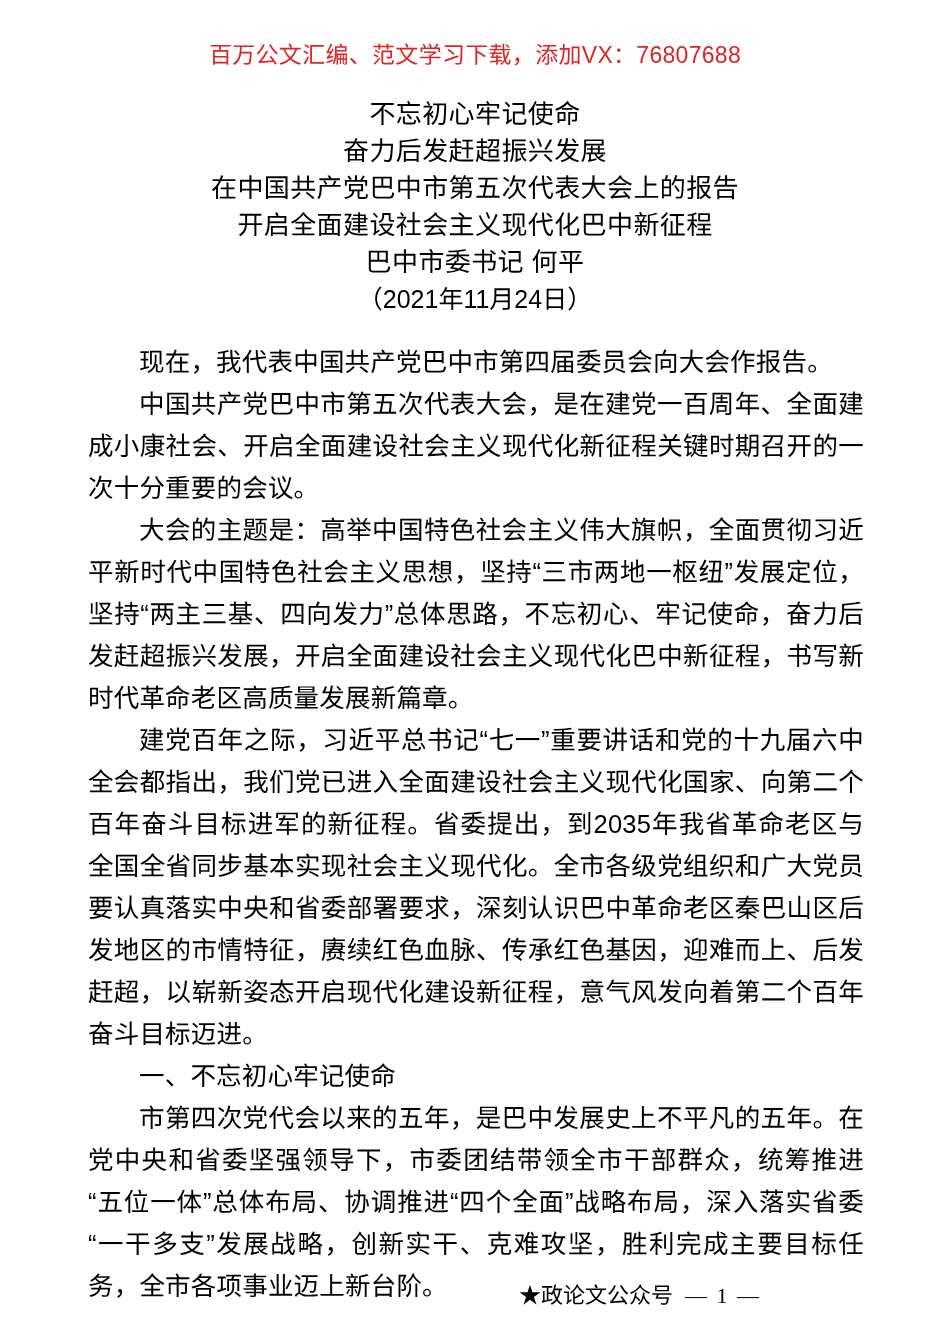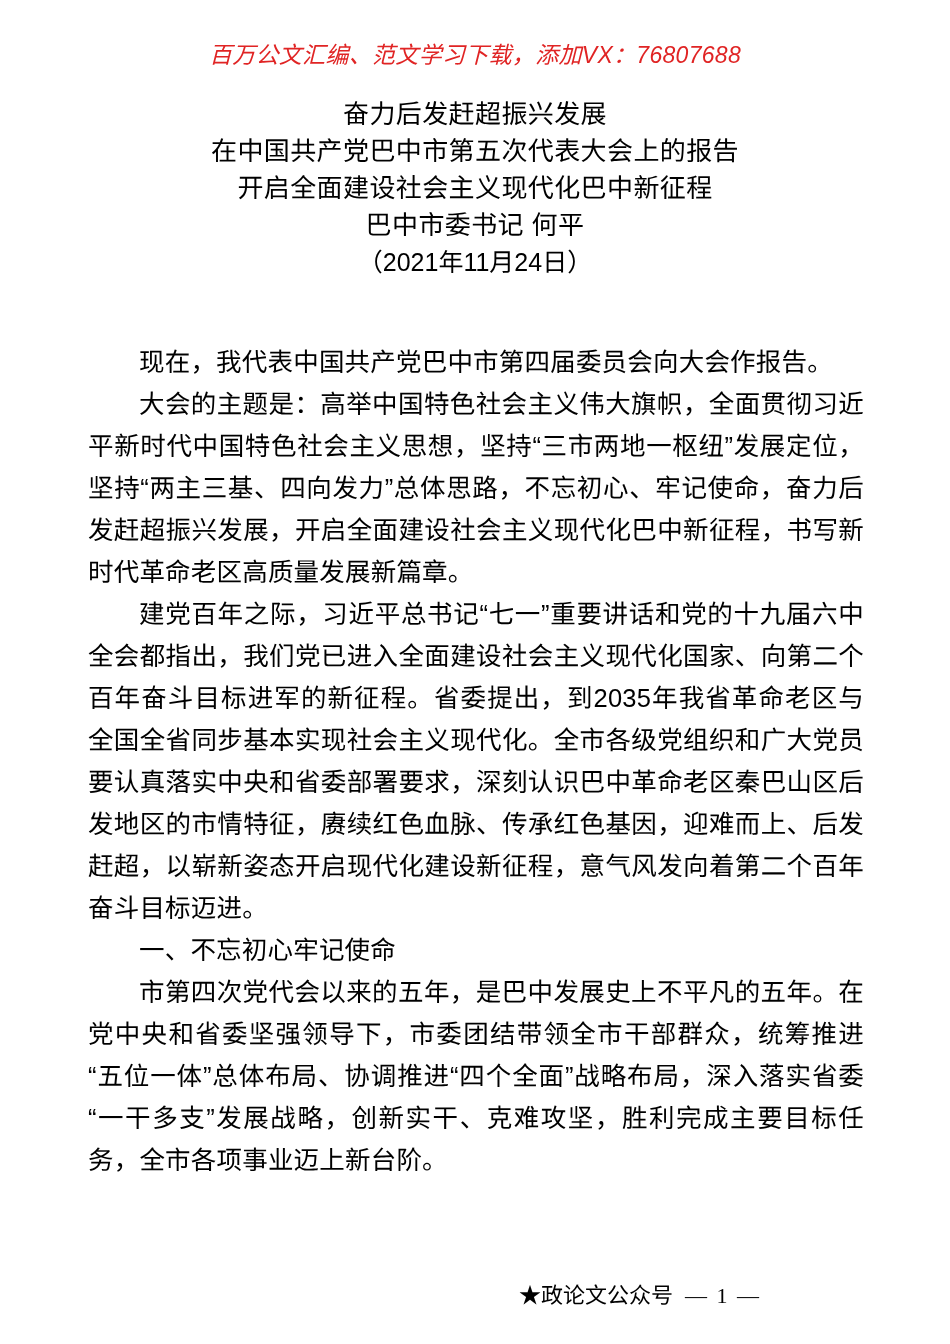--- a/index.html
+++ b/index.html
@@ -106,32 +106,34 @@
     font-size: 22px;
     letter-spacing: 2px;
     padding-left: 6px;
   }
 </style>
 </head>
 <body>
 
 <div class="page" style="background: rgb(255, 255, 255); color: rgb(0, 0, 0);">
 
-  <div class="promo-banner" style="color: rgb(224, 36, 36); font-style: italic;">百万公文汇编、范文学习下载，添加VX：76807688</div>
+  <div class="promo-banner" style="color: rgb(224, 36, 36);">百万公文汇编、范文学习下载，添加VX：76807688</div>
 
   <div class="title-block">
+    <div class="title-line">不忘初心牢记使命</div>
     <div class="title-line">奋力后发赶超振兴发展</div>
     <div class="title-line">在中国共产党巴中市第五次代表大会上的报告</div>
     <div class="title-line">开启全面建设社会主义现代化巴中新征程</div>
     <div class="title-line">巴中市委书记  何平</div>
     <div class="title-line date-line">（2021年11月24日）</div>
   </div>
 
   <div class="body-block">
     <p class="para indent">现在，我代表中国共产党巴中市第四届委员会向大会作报告。</p>
+    <p class="para indent">中国共产党巴中市第五次代表大会，是在建党一百周年、全面建成小康社会、开启全面建设社会主义现代化新征程关键时期召开的一次十分重要的会议。</p>
     <p class="para indent">大会的主题是：高举中国特色社会主义伟大旗帜，全面贯彻习近平新时代中国特色社会主义思想，坚持“三市两地一枢纽”发展定位，坚持“两主三基、四向发力”总体思路，不忘初心、牢记使命，奋力后发赶超振兴发展，开启全面建设社会主义现代化巴中新征程，书写新时代革命老区高质量发展新篇章。</p>
     <p class="para indent">建党百年之际，习近平总书记“七一”重要讲话和党的十九届六中全会都指出，我们党已进入全面建设社会主义现代化国家、向第二个百年奋斗目标进军的新征程。省委提出，到2035年我省革命老区与全国全省同步基本实现社会主义现代化。全市各级党组织和广大党员要认真落实中央和省委部署要求，深刻认识巴中革命老区秦巴山区后发地区的市情特征，赓续红色血脉、传承红色基因，迎难而上、后发赶超，以崭新姿态开启现代化建设新征程，意气风发向着第二个百年奋斗目标迈进。</p>
     <p class="para heading">一、不忘初心牢记使命</p>
     <p class="para indent">市第四次党代会以来的五年，是巴中发展史上不平凡的五年。在党中央和省委坚强领导下，市委团结带领全市干部群众，统筹推进“五位一体”总体布局、协调推进“四个全面”战略布局，深入落实省委“一干多支”发展战略，创新实干、克难攻坚，胜利完成主要目标任务，全市各项事业迈上新台阶。</p>
 
   </div>
 
   <div class="footer">
     <span class="footer-inner">
       <span class="footer-mark">★政论文公众号</span>

